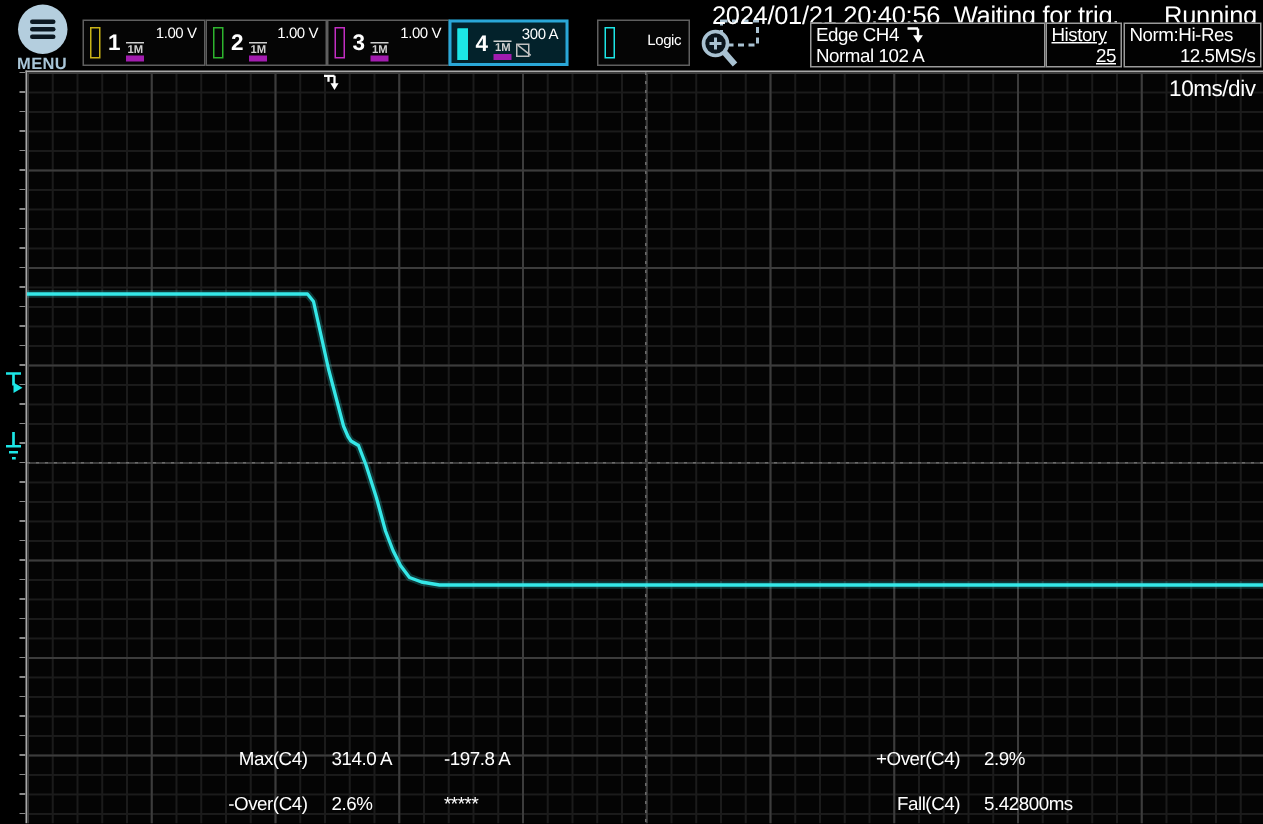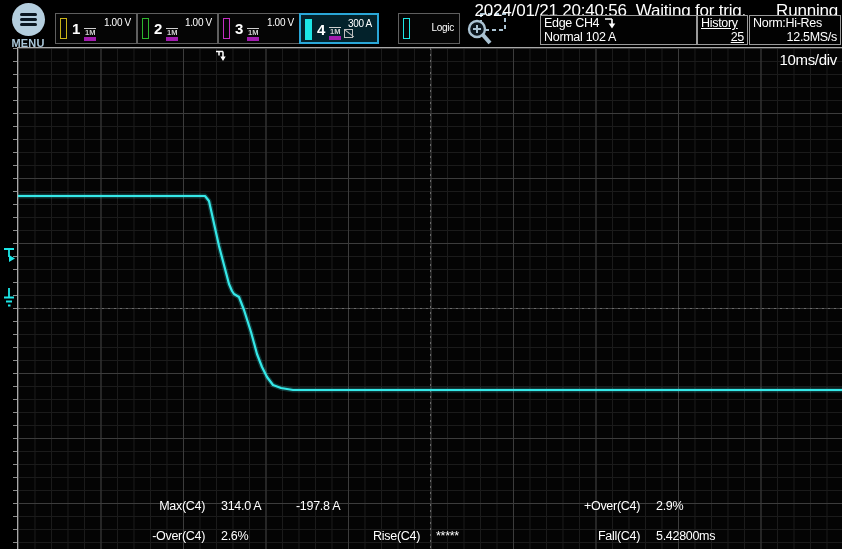--- a/index.html
+++ b/index.html
@@ -188,21 +188,20 @@
   <span class="mvalue">314.0 A</span>
 </div>
 <div class="meas-row g1 r2">
   <span class="mlabel">-Over(C4)</span>
   <span class="mvalue">2.6%</span>
 </div>
 <div class="meas-row g2 r1">
   <span class="mvalue">-197.8 A</span>
 </div>
 <div class="meas-row g2 r2">
-  <span class="mlabel">Rise(C4)</span>
   <span class="mvalue">*****</span>
 </div>
 <div class="meas-row g3 r1">
   <span class="mlabel">+Over(C4)</span>
   <span class="mvalue">2.9%</span>
 </div>
 <div class="meas-row g3 r2">
   <span class="mlabel">Fall(C4)</span>
   <span class="mvalue">5.42800ms</span>
 </div>

